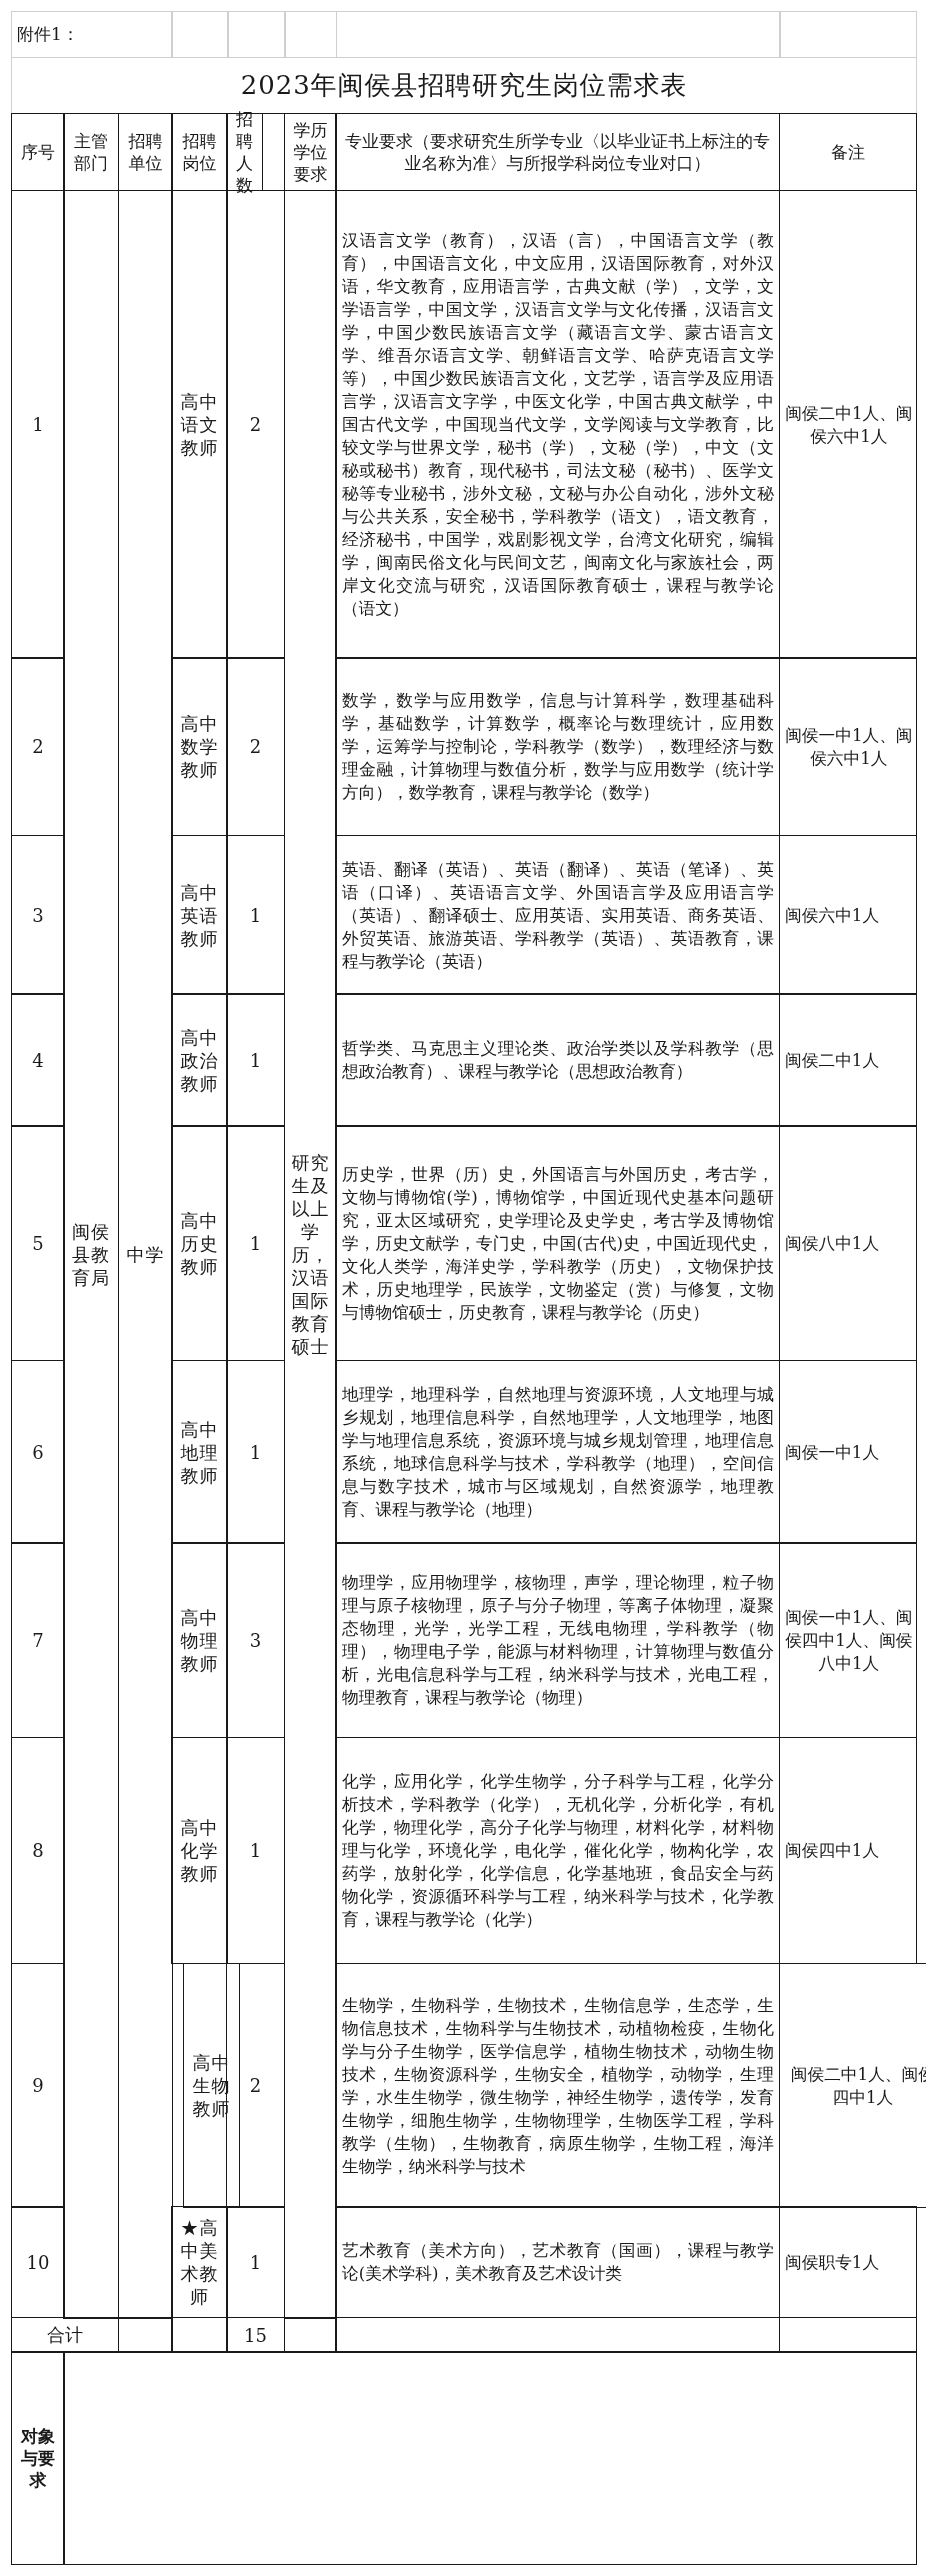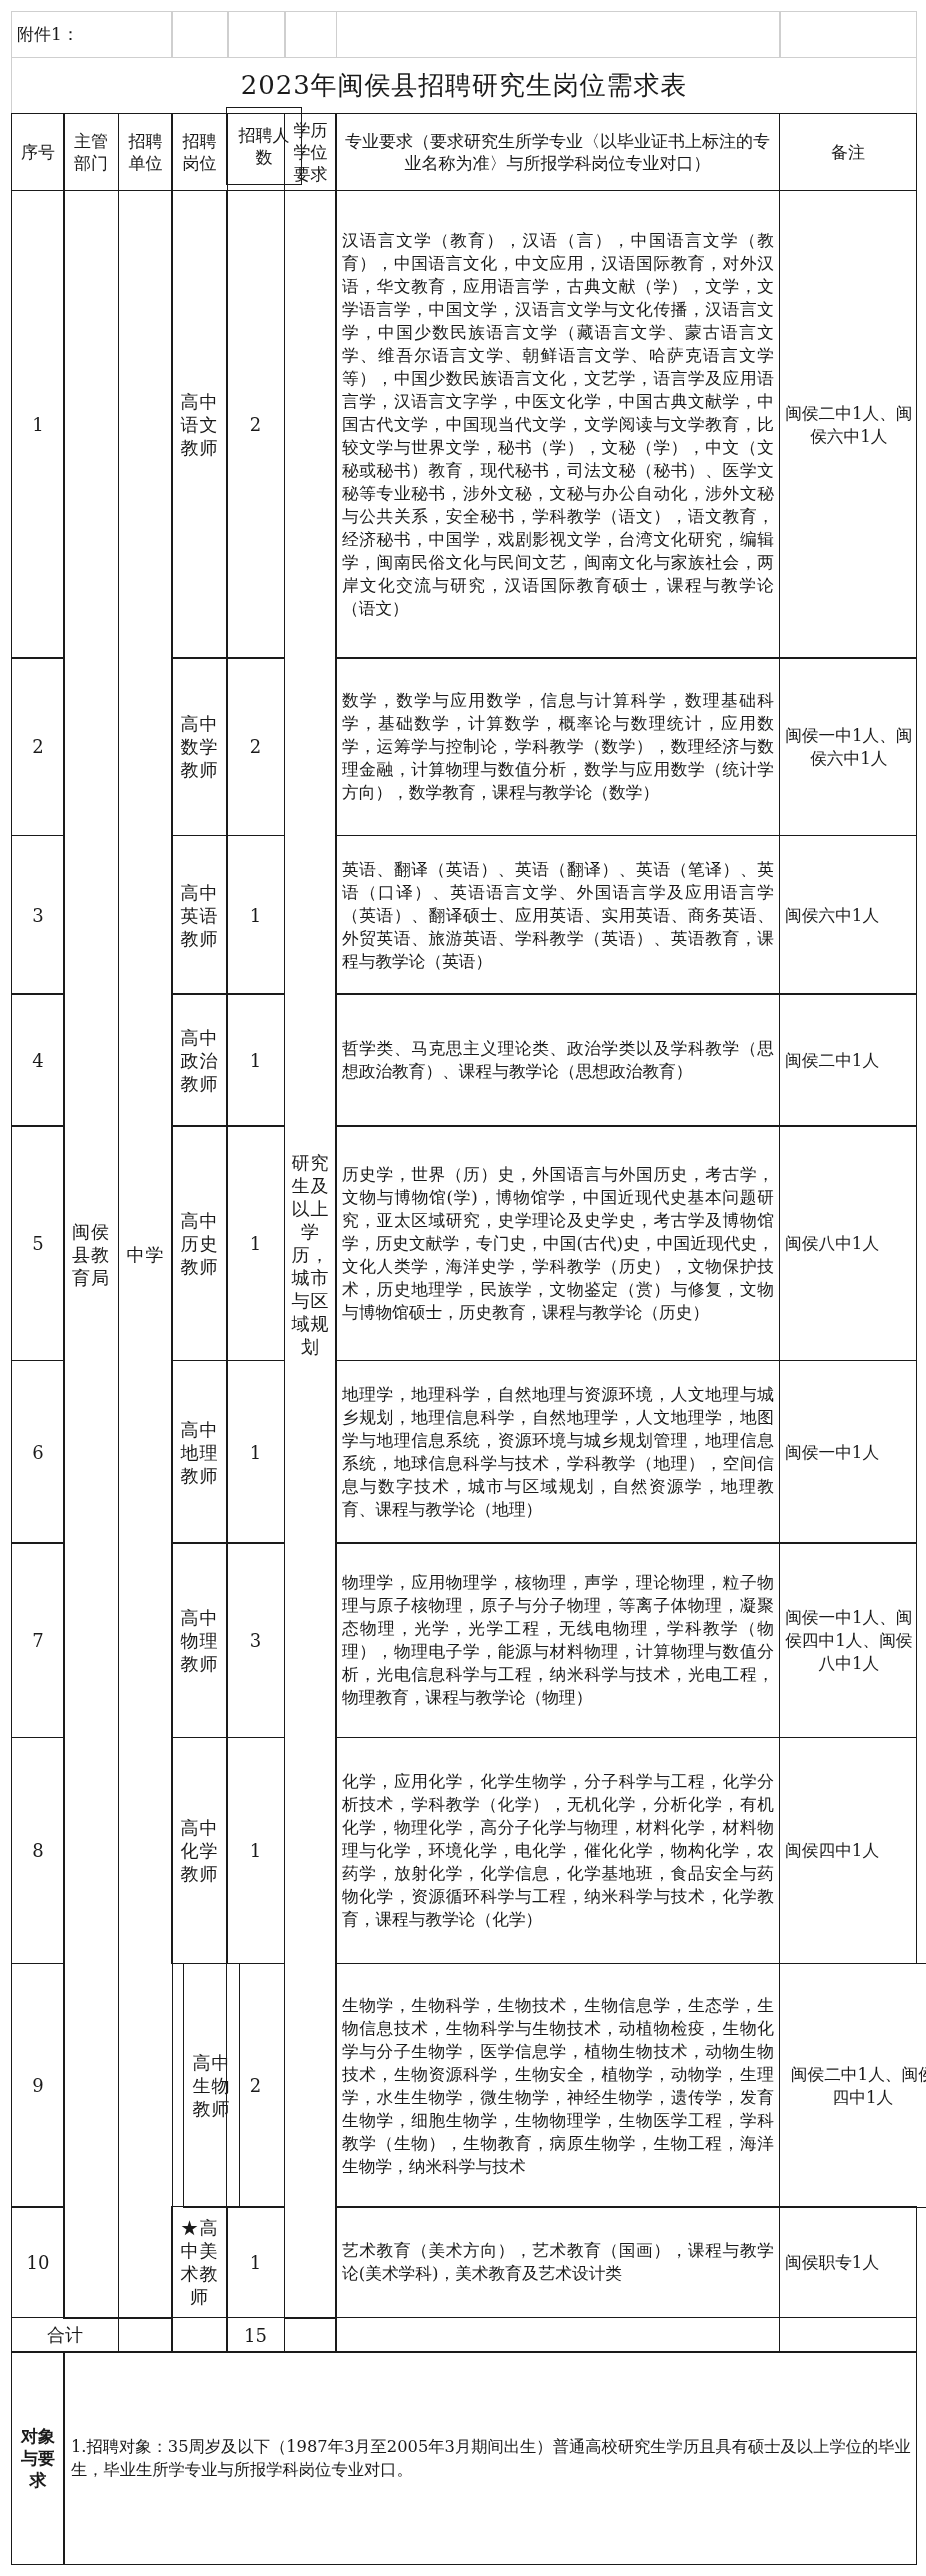--- a/index.html
+++ b/index.html
@@ -31,28 +31,28 @@
 <div class="abs" style="left:285px;top:11px;width:52px;height:47px;border:0.9px solid #cfcfcf;"></div>
 <div class="abs" style="left:336px;top:11px;width:444px;height:47px;border:0.9px solid #cfcfcf;"></div>
 <div class="abs" style="left:780px;top:11px;width:137px;height:47px;border:0.9px solid #cfcfcf;"></div>
 
 <div class="cell title" style="left:11px;top:57px;width:906px;height:57px;border:0.9px solid #cfcfcf;border-bottom:1.7px solid #1a1a1a;">2023年闽侯县招聘研究生岗位需求表</div>
 
 <div class="cell hdr" style="left:11px;top:113px;width:54px;height:78px;">序号</div>
 <div class="cell hdr" style="left:63px;top:113px;width:56px;height:78px;padding:0 6.9px;">主管部门</div>
 <div class="cell hdr" style="left:118px;top:113px;width:55px;height:78px;padding:0 6.9px;">招聘单位</div>
 <div class="cell hdr" style="left:171px;top:113px;width:57px;height:78px;padding:0 7.7px;">招聘岗位</div>
-<div class="cell hdr" style="left:226px;top:107px;width:76px;height:78px;padding:0 8.6px;">招聘人数</div>
+<div class="cell hdr" style="left:226px;top:113px;width:37px;height:78px;padding:0 8.6px;">招聘人数</div>
 <div class="cell hdr" style="left:284px;top:113px;width:53px;height:78px;padding:0 6.9px;">学历学位要求</div>
 <div class="cell hdr" style="left:335px;top:113px;width:445px;height:78px;padding:0 5.1px;">专业要求（要求研究生所学专业〈以毕业证书上标注的专业名称为准〉与所报学科岗位专业对口）</div>
 <div class="cell hdr" style="left:779px;top:113px;width:138px;height:78px;">备注</div>
 
 <div class="cell vtext" style="left:63px;top:190px;width:56px;height:2129px;padding:0 6.9px;">闽侯县教育局</div>
 <div class="cell vtext" style="left:118px;top:190px;width:55px;height:2129px;">中学</div>
-<div class="cell vtext" style="left:284px;top:190px;width:53px;height:2129px;padding:0 6px;">研究生及以上学历，城市与区域规划</div>
+<div class="cell vtext" style="left:284px;top:190px;width:53px;height:2129px;padding:0 6px;">研究生及以上学历，汉语国际教育硕士</div>
 
 <div class="cell num" style="left:11px;top:190px;width:54px;height:469px;">1</div>
 <div class="cell vtext" style="left:171px;top:190px;width:57px;height:469px;padding:0 8.6px;">高中语文教师</div>
 <div class="cell num" style="left:226px;top:190px;width:59px;height:469px;">2</div>
 <div class="cell spec" style="left:335px;top:190px;width:445px;height:469px;">汉语言文学（教育），汉语（言），中国语言文学（教育），中国语言文化，中文应用，汉语国际教育，对外汉语，华文教育，应用语言学，古典文献（学），文学，文学语言学，中国文学，汉语言文学与文化传播，汉语言文学，中国少数民族语言文学（藏语言文学、蒙古语言文学、维吾尔语言文学、朝鲜语言文学、哈萨克语言文学等），中国少数民族语言文化，文艺学，语言学及应用语言学，汉语言文字学，中医文化学，中国古典文献学，中国古代文学，中国现当代文学，文学阅读与文学教育，比较文学与世界文学，秘书（学），文秘（学），中文（文秘或秘书）教育，现代秘书，司法文秘（秘书）、医学文秘等专业秘书，涉外文秘，文秘与办公自动化，涉外文秘与公共关系，安全秘书，学科教学（语文），语文教育，经济秘书，中国学，戏剧影视文学，台湾文化研究，编辑学，闽南民俗文化与民间文艺，闽南文化与家族社会，两岸文化交流与研究，汉语国际教育硕士，课程与教学论（语文）</div>
 <div class="cell note" style="left:779px;top:190px;width:138px;height:469px;">闽侯二中1人、闽侯六中1人</div>
 
 <div class="cell num" style="left:11px;top:657px;width:54px;height:179px;">2</div>
 <div class="cell vtext" style="left:171px;top:657px;width:57px;height:179px;padding:0 8.6px;">高中数学教师</div>
 <div class="cell num" style="left:226px;top:657px;width:59px;height:179px;">2</div>
@@ -110,15 +110,14 @@
 <div class="cell hdr" style="left:11px;top:2317px;width:108px;height:36px;font-size:18px;">合计</div>
 <div class="cell" style="left:118px;top:2317px;width:55px;height:36px;"></div>
 <div class="cell" style="left:171px;top:2317px;width:57px;height:36px;"></div>
 <div class="cell num" style="left:226px;top:2317px;width:59px;height:36px;">15</div>
 <div class="cell" style="left:284px;top:2317px;width:53px;height:36px;"></div>
 <div class="cell" style="left:335px;top:2317px;width:445px;height:36px;"></div>
 <div class="cell" style="left:779px;top:2317px;width:138px;height:36px;"></div>
 
 <div class="cell foot-label" style="left:11px;top:2351px;width:54px;height:214px;padding:0 6.9px;">对象与要求</div>
 <div class="cell foot-text" style="left:63px;top:2351px;width:854px;height:214px;flex-direction:column;justify-content:center;">
-  <div>1.招聘对象：35周岁及以下（1987年3月至2005年3月期间出生）普通高校研究生学历且具有硕士及以上学位的毕业生，毕业生所学专业与所报学科岗位专业对口。</div>
 </div>
 
 
 </body></html>

